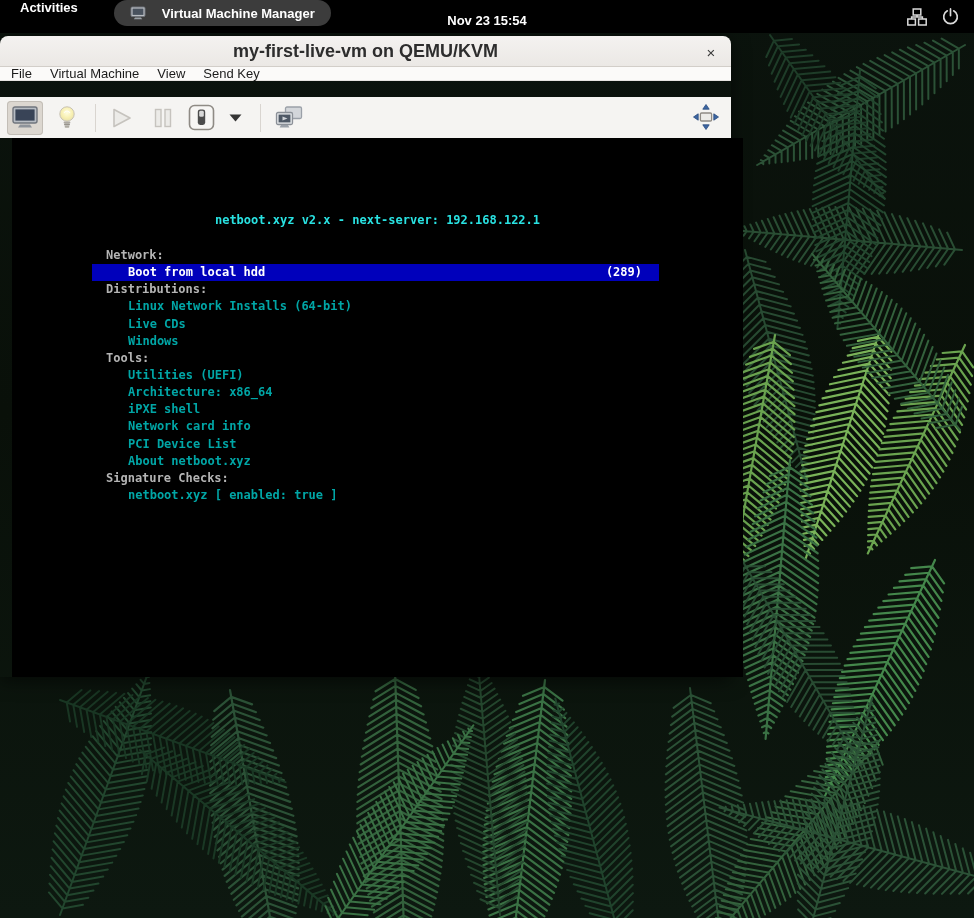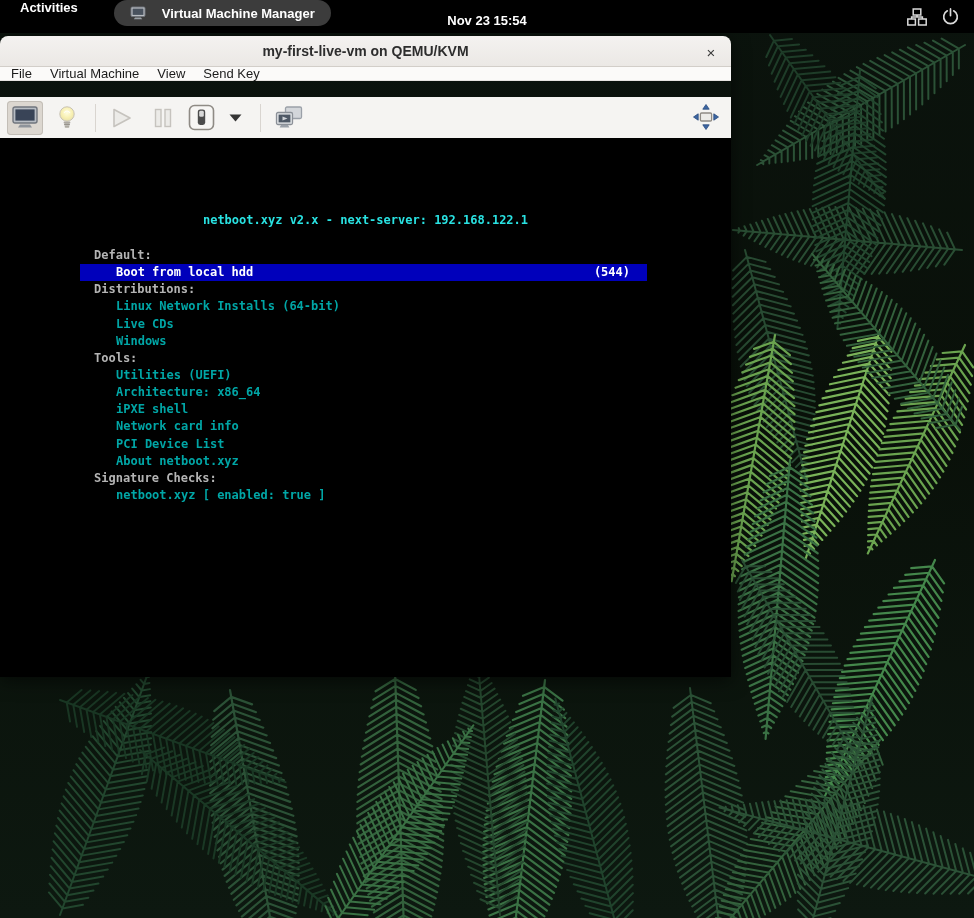--- a/index.html
+++ b/index.html
@@ -20,39 +20,39 @@
          display:flex;align-items:center;}
   #status-icons{position:absolute;right:12px;top:0;height:33px;display:flex;align-items:center;gap:9px;}
   .sicon{display:flex;align-items:center;justify-content:center;width:24px;height:24px;}
 
   
   #vm-window{position:absolute;left:0;top:36px;width:731px;height:641px;z-index:20;
              border-radius:8px 8px 0 0;box-shadow:0 4px 18px rgba(0,0,0,.55);}
   #titlebar{position:absolute;left:0;top:0;width:731px;height:31px;box-sizing:border-box;
             background:linear-gradient(#f4f2f0,#ebe8e5);border-bottom:1px solid #d2cec9;
             border-radius:8px 8px 0 0;display:flex;align-items:center;justify-content:center;}
-  #window-title{font-size:14px;font-weight:bold;color:#2d2d2d;}
+  #window-title{font-size:18px;font-weight:bold;color:#2d2d2d;}
   #close-btn{position:absolute;right:8px;top:4px;width:24px;height:24px;display:flex;
              align-items:center;justify-content:center;color:#3b3b3b;font-size:15px;
              font-weight:normal;border-radius:4px;cursor:default;}
   #menubar{position:absolute;left:0;top:31px;width:731px;height:14px;box-sizing:border-box;
            background:#fbfaf9;border-bottom:1px solid #e7e4e0;display:flex;align-items:center;
            font-size:13px;color:#1b1b1b;}
   .menu-item{padding:0 9px;height:30px;display:flex;align-items:center;}
   .menu-item:first-child{margin-left:2px;}
 
   #vm-toolbar{position:absolute;left:0;top:61px;width:731px;height:41px;background:#f5f4f2;
               display:flex;align-items:center;}
   .tbtn{height:34px;display:flex;align-items:center;justify-content:center;border-radius:4px;}
   .tbtn.active{background:#dcd7d0;box-shadow:inset 0 0 0 1px #c3beb7;}
   .tsep{width:1px;height:28px;background:#d9d5d0;}
   #fullscreen-btn{position:absolute;right:8px;top:3px;}
 
   
-  #console{position:absolute;left:0;top:102px;width:731px;height:539px;background:#000;
+  #console{position:absolute;left:12px;top:102px;width:731px;height:539px;background:#000;
            font-family:"DejaVu Sans Mono","Liberation Mono",monospace;font-weight:bold;
            font-size:12px;overflow:hidden;}
   #boot-title{position:absolute;top:75px;left:0;width:100%;text-align:center;
               color:var(--c-title,#29e2e2);white-space:pre;}
   #boot-menu{position:absolute;top:109px;left:0;width:100%;}
   .crow{height:17.15px;line-height:17.15px;white-space:pre;}
   .crow.header{padding-left:94px;color:var(--c-header,#b4b4b4);}
   .crow.item{padding-left:116px;color:var(--c-item,#00a6a6);}
   .crow.selected{margin-left:80px;width:567px;box-sizing:border-box;
                  background:var(--c-selbg,#0000bb);color:var(--c-selfg,#fff);
@@ -213,22 +213,22 @@
             <path d="M1.5 14 L6.2 10.8 V17.2 Z"></path>
             <path d="M26.5 14 L21.8 17.2 V10.8 Z"></path>
           </g>
         </svg>
       </div>
     </div>
 
     <div id="console">
       <div id="boot-title">netboot.xyz v2.x - next-server: 192.168.122.1</div>
       <div id="boot-menu">
-          <div class="crow header">Default:</div>
-          <div class="crow selected"><span>Boot from local hdd</span><span>(544)</span></div>
+          <div class="crow header">Network:</div>
+          <div class="crow selected"><span>Boot from local hdd</span><span>(289)</span></div>
           <div class="crow header">Distributions:</div>
           <div class="crow item">Linux Network Installs (64-bit)</div>
           <div class="crow item">Live CDs</div>
           <div class="crow item">Windows</div>
           <div class="crow header">Tools:</div>
           <div class="crow item">Utilities (UEFI)</div>
           <div class="crow item">Architecture: x86_64</div>
           <div class="crow item">iPXE shell</div>
           <div class="crow item">Network card info</div>
           <div class="crow item">PCI Device List</div>

